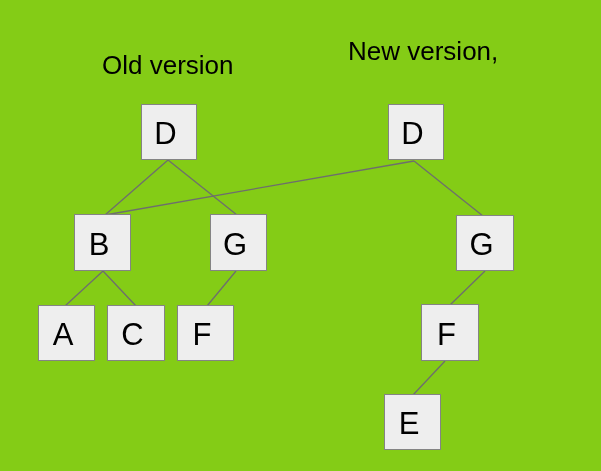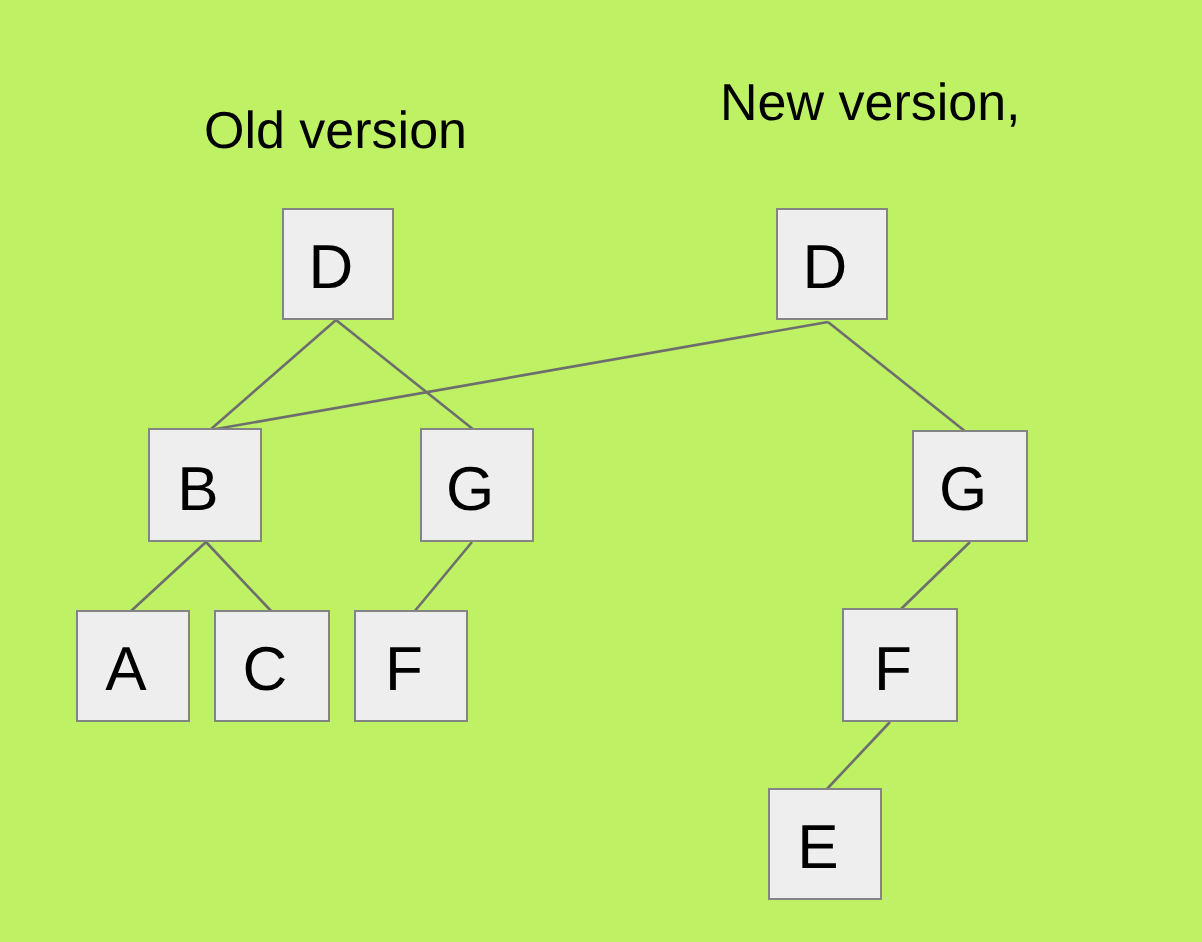--- a/index.html
+++ b/index.html
@@ -5,21 +5,21 @@
   html, body {
     margin: 0;
     padding: 0;
     background: #ffffff;
     font-family: "Liberation Sans", "DejaVu Sans", sans-serif;
   }
   .stage {
     position: relative;
     width: 601px;
     height: 471px;
-    background: #bef264;
+    background: #84cc16;
     overflow: hidden;
   }
   .edges-svg {
     position: absolute;
     left: 0;
     top: 0;
     width: 601px;
     height: 471px;
   }
   .edges-svg line {
@@ -32,21 +32,21 @@
     font-size: 26px;
     line-height: 28px;
     color: #000000;
     white-space: pre;
   }
   .title-old {
     left: 102px;
     top: 51px;
   }
   .title-new {
-    left: 360px;
+    left: 348px;
     top: 37px;
   }
   .node {
     position: absolute;
     box-sizing: border-box;
     background: #eeeeee;
     border: 1.5px solid #848484;
     display: flex;
     align-items: center;
     justify-content: center;

